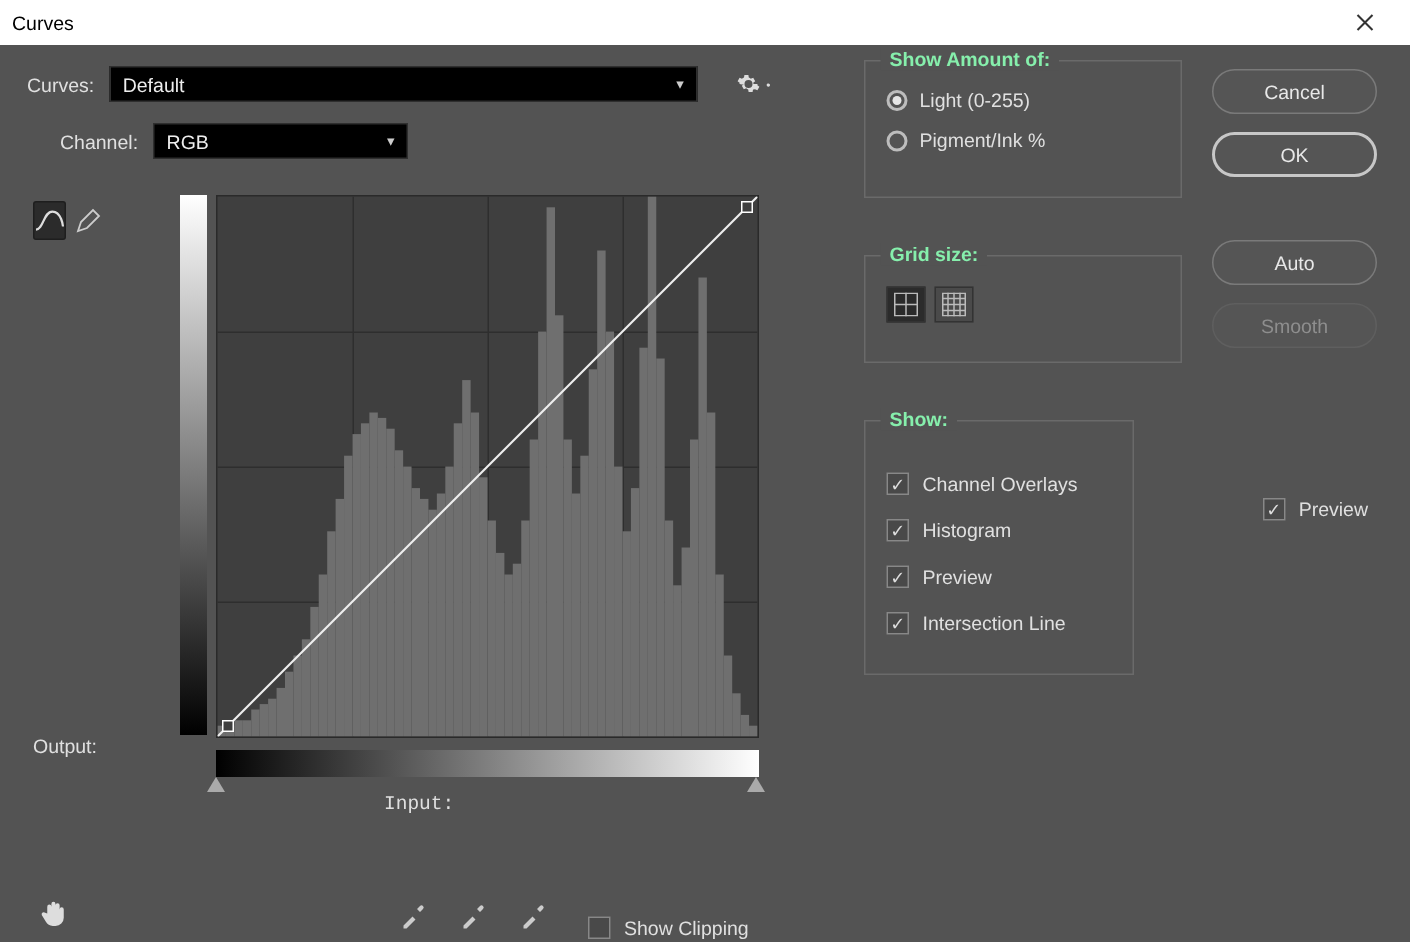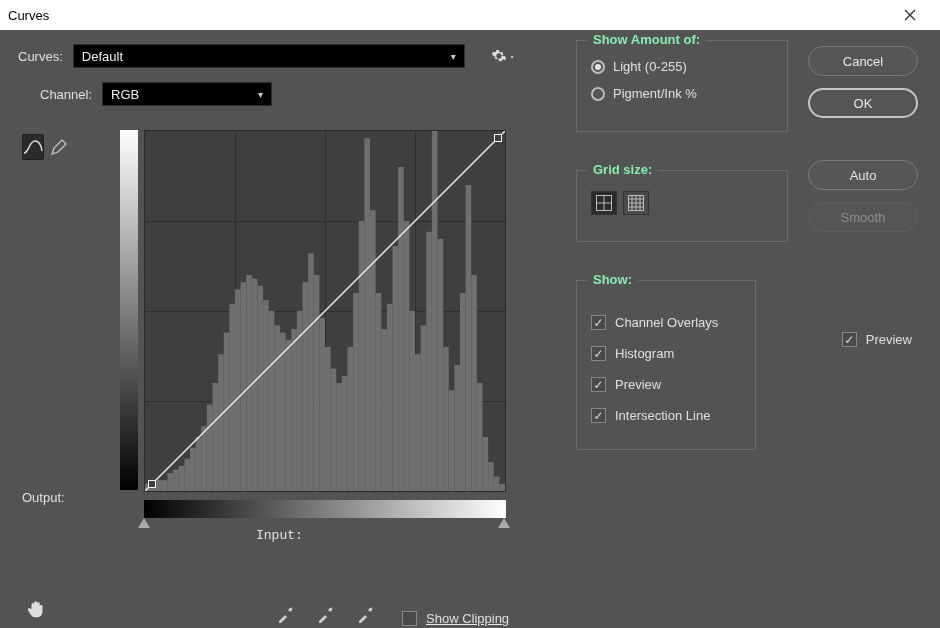--- a/index.html
+++ b/index.html
@@ -113,22 +113,22 @@
     position:absolute; left:0; top:0; width:100%; height:100%;
     pointer-events:none;
   }
   .ctrl-pt {
     position:absolute; width:8px; height:8px; border:1px solid #fff;
     background:#3f3f3f; transform:translate(-4px,-4px);
   }
   .histo { position:absolute; left:0; bottom:0; width:100%; height:100%; }
   .hand-icon { position:absolute; left:8px; top:468px; color:#ddd; font-size:18px;}
   .eyedroppers {
-    position:absolute; left:256px; top:465px;
-    display:flex; align-items:flex-end; gap:18px;text-decoration:underline;
+    position:absolute; left:246px; top:465px;
+    display:flex; align-items:center; gap:18px;
   }
   .eyedrop { width:22px; height:22px; display:flex; align-items:center; justify-content:center;}
   .chk { display:flex; align-items:center; gap:9px; color:#e0e0e0;margin-top:16px; }
   .chk .box {
     width:15px; height:15px; border:1px solid #888; background:#494949; display:flex;
     align-items:center; justify-content:center; font-size:12px; color:#ddd;
   }
   .chk .box.checked::after{content:"✓"; font-size:12px; line-height:1;}
   .fieldset {
     position:absolute;

